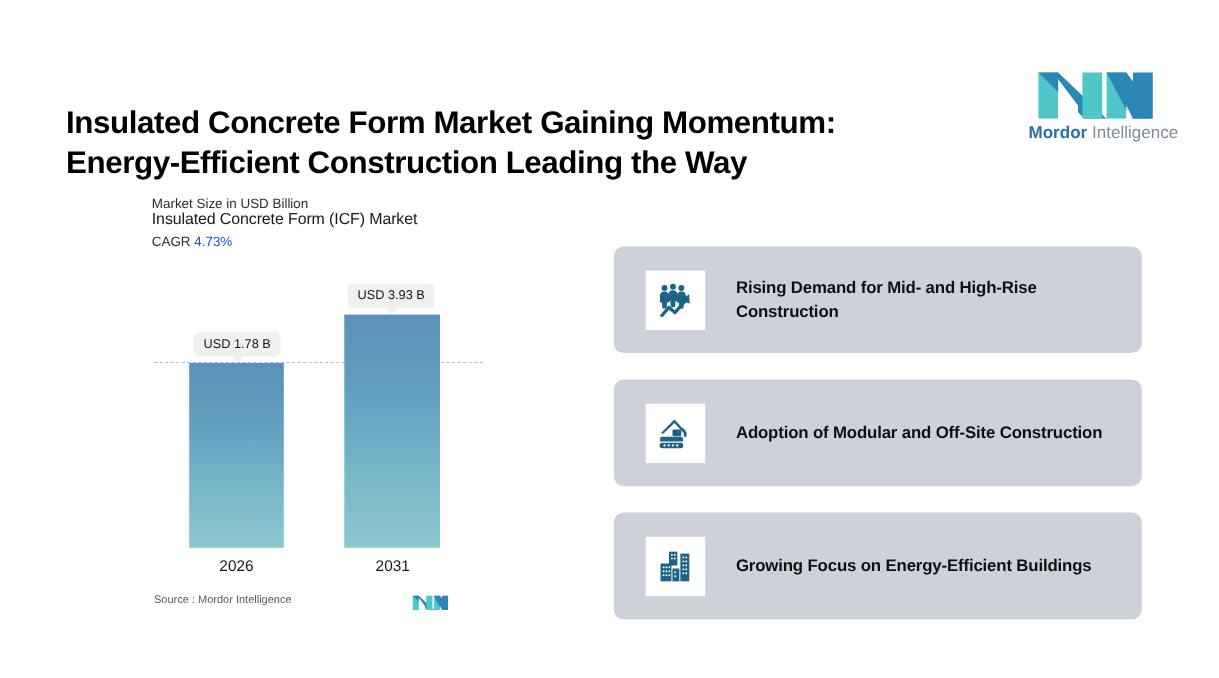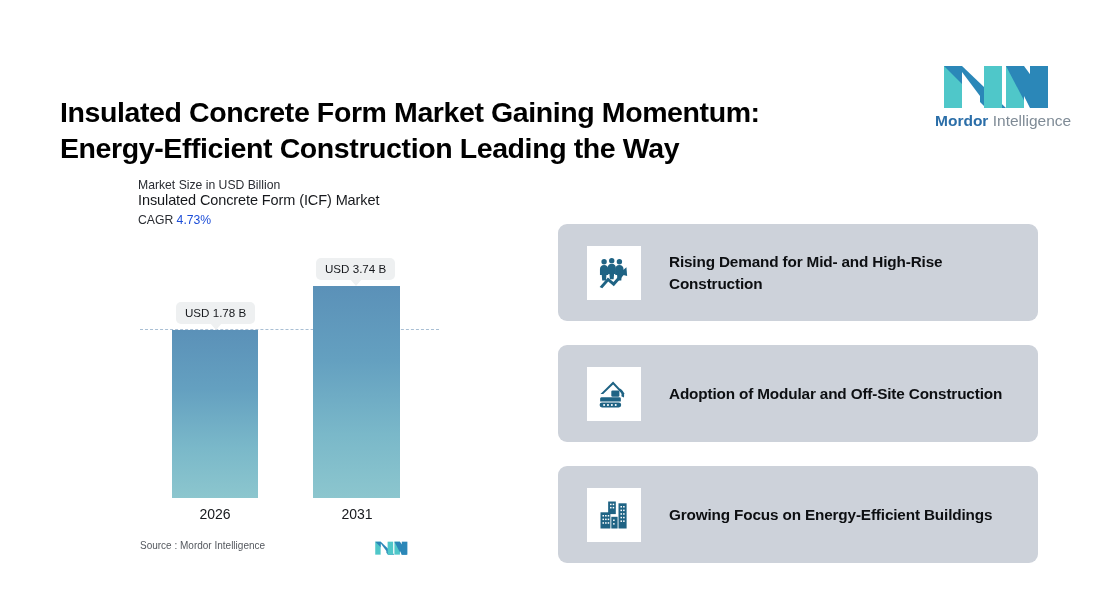--- a/index.html
+++ b/index.html
@@ -175,21 +175,21 @@
   </div>
 
   <div id="plot">
 
     <div id="gridline-dashed"></div>
 
     <div class="bar" id="bar-2026"></div>
     <div class="bar" id="bar-2031"></div>
 
     <div class="bar-label" id="label-2026">USD 1.78 B</div>
-    <div class="bar-label" id="label-2031">USD 3.74 B</div>
+    <div class="bar-label" id="label-2031">USD 3.93 B</div>
 
     <div class="axis-tick" id="tick-2026">2026</div>
     <div class="axis-tick" id="tick-2031">2031</div>
 
     <div id="chart-source">Source :  Mordor Intelligence</div>
 
     <div id="source-mark">
       <svg viewBox="0 0 110 56" width="34" height="20" xmlns="http://www.w3.org/2000/svg">
         <polygon points="4,56 4,14 22,14 22,56" fill="#4fc7c9"></polygon>
         <polygon points="4,14 22,14 66,56 46,56" fill="#2b87b8"></polygon>

